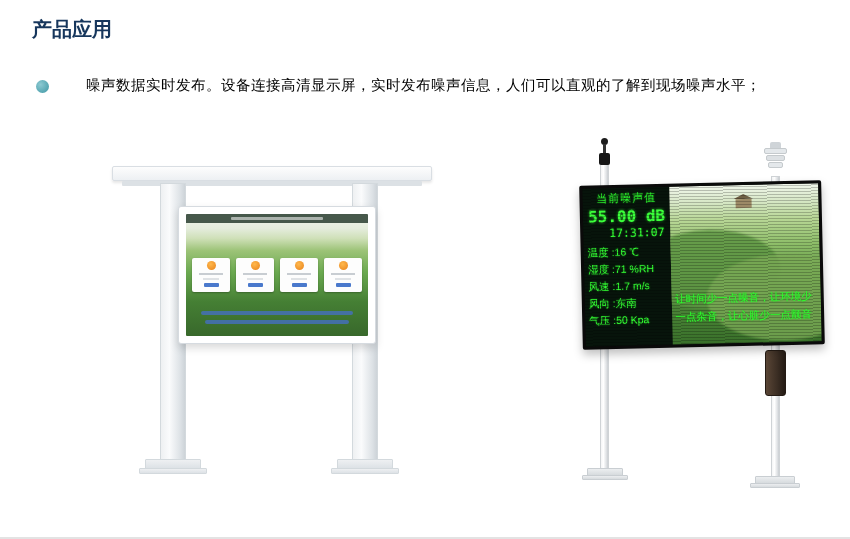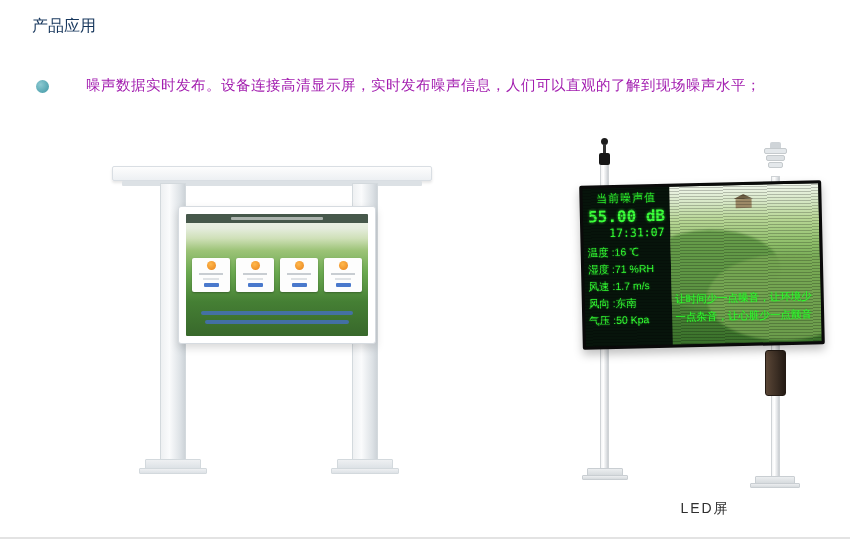--- a/index.html
+++ b/index.html
@@ -1,24 +1,24 @@
 <!DOCTYPE html>
 <html><head>
 <meta charset="utf-8">
 <style>
   * { box-sizing: border-box; margin: 0; padding: 0; }
   body { margin: 0; background: #fff; font-family: "Liberation Sans", sans-serif; }
   .page { position: relative; width: 850px; height: 539px; background: #ffffff; overflow: hidden; }
   .page-bottom-line { position: absolute; left: 0; right: 0; bottom: 0; height: 2px; background: #e3e3e3; }
 
   
-  .title { position: absolute; left: 32px; top: 16px; font-size: 16px; font-weight: normal; color: #16365C; }
+  .title { position: absolute; left: 32px; top: 16px; font-size: 20px; font-weight: bold; color: #16365C; }
   .bullet-dot { position: absolute; left: 36px; top: 80px; width: 13px; height: 13px; border-radius: 50%;
     background: radial-gradient(circle at 35% 35%, #8cc9d2, #3d96a3); }
-  .bullet-text { position: absolute; left: 86px; top: 76px; width: 720px; font-size: 14.5px; color: #a21caf; letter-spacing: 0.5px; }
+  .bullet-text { position: absolute; left: 86px; top: 76px; width: 720px; font-size: 14.5px; color: #000000; letter-spacing: 0.5px; }
 
   
   .lcd-figure { position: absolute; left: 105px; top: 160px; width: 335px; height: 322px; }
   .canopy { position: absolute; left: 7px; top: 6px; width: 320px; height: 15px;
     background: linear-gradient(#fdfdfd, #edf0f3); border: 1px solid #d9dee3; border-radius: 2px;
     box-shadow: 0 2px 3px rgba(0,0,0,.10); }
   .canopy-under { position: absolute; left: 17px; top: 21px; width: 300px; height: 5px; background: #dce1e5; border-radius: 1px; }
   .pillar { position: absolute; top: 23px; width: 26px; height: 280px;
     background: linear-gradient(90deg, #eef0f2 0%, #fafbfc 35%, #dde2e6 80%, #cdd3d8 100%);
     border: 1px solid #d3d9dd; }
@@ -200,16 +200,15 @@
       </div>
       <div class="led-photo">
         <div class="hill1"></div>
         <div class="hill2"></div>
         <div class="pagoda"></div>
         <div class="slogan s1">让时间少一点噪音，让环境少</div>
         <div class="slogan s2">一点杂音，让心脏少一点颤音</div>
       </div>
     </div>
   </div>
-  <div class="caption-led">LED屏</div>
 
   <div class="page-bottom-line"></div>
 </div>
 
 </body></html>

